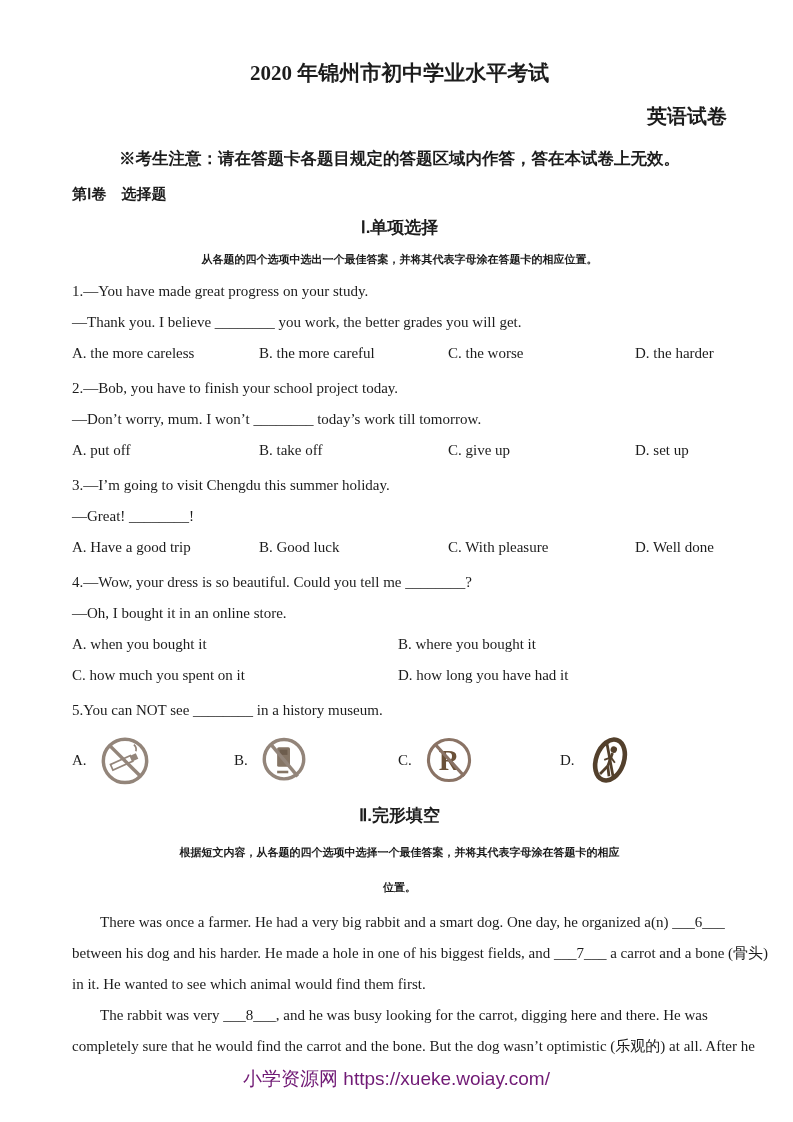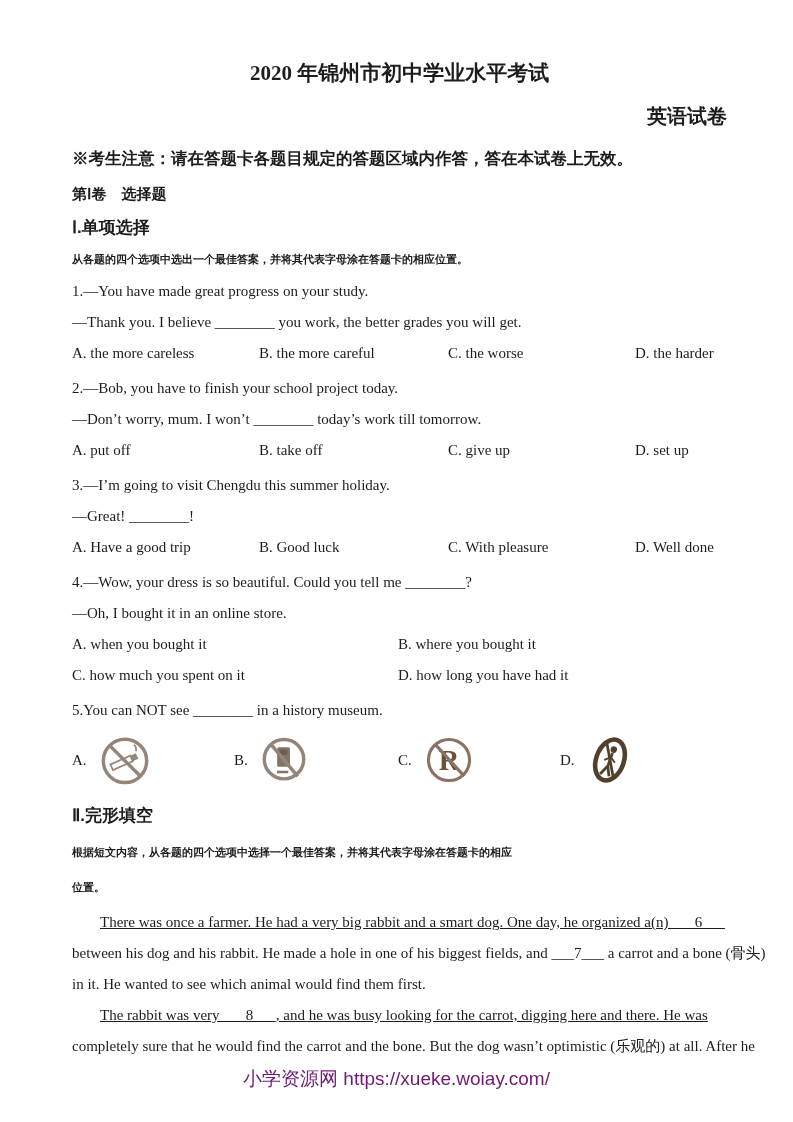--- a/index.html
+++ b/index.html
@@ -3,42 +3,42 @@
 <meta charset="utf-8">
 <style>
   html,body { margin:0; padding:0; background:#ffffff; }
   .page {
     width:793px; height:1122px; background:#ffffff; overflow:hidden;
     position:relative; color:#1c1c1c;
     font-family:"Liberation Serif", serif;
   }
   .content { padding:58px 66px 0 72px; }
 
-  .cn { font-family:"Liberation Sans", sans-serif; font-weight:700; }
+  .cn { font-family:"Liberation Sans", sans-serif; font-weight:700;text-align:center; }
 
   .title   { margin:0; text-align:center; font-size:21px; line-height:30px; font-weight:700; }
   .subtitle{ margin:14px 0 0 0; text-align:right; font-size:20px; line-height:28px; font-weight:700; }
   .notice  { margin:16px 0 0 0; font-size:16.5px; line-height:24px; }
   .volume  { margin:12px 0 0 0; text-align:left; font-size:15px; line-height:24px; }
 
   .sec-head    { margin:10px 0 0 0; font-size:17px; line-height:24px; }
   .instruction { margin:6px 0 0 0; font-size:11px; line-height:26px; }
 
   .qblock { margin-top:4px; }
   .line { margin:0; font-size:15px; line-height:31px; white-space:nowrap; }
   .opts4 { display:grid; grid-template-columns:162px 164px 162px 1fr;gap:25px; }
   .opts2 { display:grid; grid-template-columns:326px 1fr; }
   .opts4 .line, .opts2 .line { overflow:hidden; }
 
   .signs-row { display:grid; grid-template-columns:162px 164px 162px 1fr; align-items:center; height:68px; }
   .sign-cell { display:flex; align-items:center; gap:12px; font-size:15px; }
   .sign-cell svg { display:block; }
 
   .cloze { margin-top:4px; }
-  .indent { text-indent:28px;text-decoration:underline; }
+  .indent { text-indent:28px; }
 
   .footer {
     position:absolute; left:0; right:0; top:1066px; text-align:center;
     font-family:"Liberation Sans", sans-serif;
     font-size:19px; line-height:26px; color:#701a75; font-weight:400;
   }
 </style>
 </head>
 <body>
 
@@ -154,21 +154,21 @@
 
       </div>
     </div>
 
     <h4 class="sec-head cn">Ⅱ.完形填空</h4>
     <p class="instruction cn" style="margin-top:4px; line-height:40px;">根据短文内容，从各题的四个选项中选择一个最佳答案，并将其代表字母涂在答题卡的相应</p>
     <p class="instruction cn" style="margin-top:0; line-height:31px;">位置。</p>
 
     <div class="cloze">
       <p class="line indent">There was once a farmer. He had a very big rabbit and a smart dog. One day, he organized a(n) ___6___</p>
-      <p class="line">between his dog and his rabbit. He made a hole in one of his biggest fields, and ___7___ a carrot and a bone (骨头)</p>
+      <p class="line">between his dog and his harder. He made a hole in one of his biggest fields, and ___7___ a carrot and a bone (骨头)</p>
       <p class="line">in it. He wanted to see which animal would find them first.</p>
       <p class="line indent">The rabbit was very ___8___, and he was busy looking for the carrot, digging here and there. He was</p>
       <p class="line">completely sure that he would find the carrot and the bone. But the dog wasn’t optimistic (乐观的) at all. After he</p>
     </div>
 
   </div>
 
   <div class="footer">小学资源网 https://xueke.woiay.com/</div>
 </div>
 

